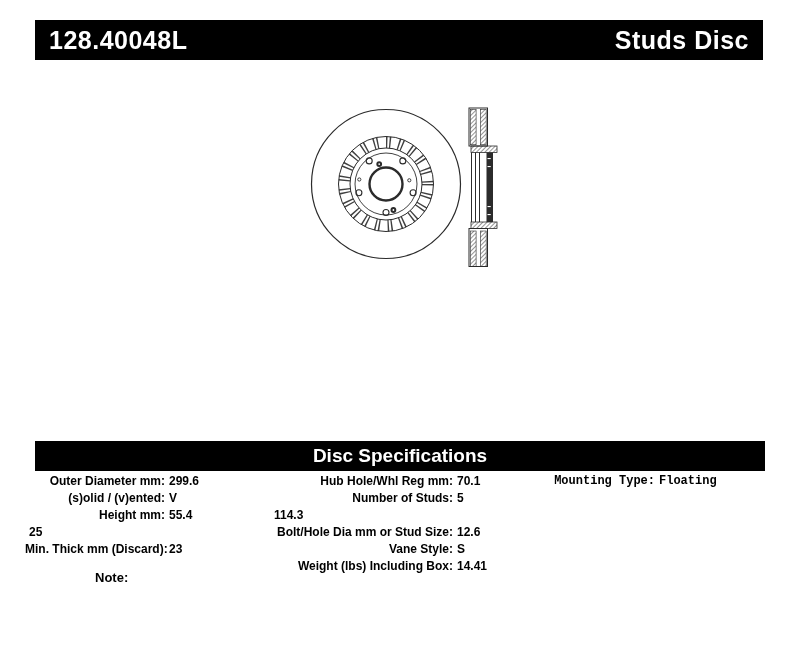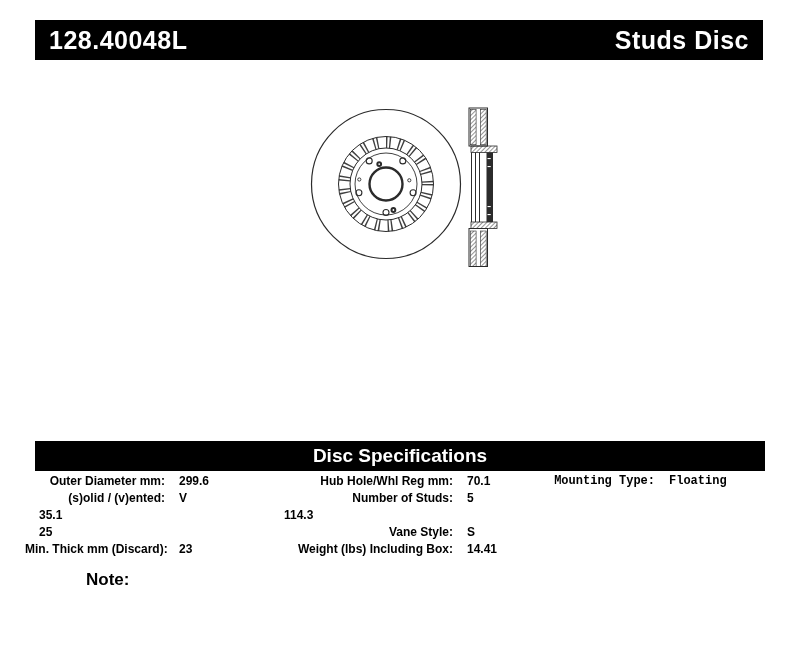--- a/index.html
+++ b/index.html
@@ -23,22 +23,22 @@
   .drawing{position:absolute;left:295px;top:95px;width:215px;height:180px;}
   .spec-col{position:absolute;top:473px;font-size:12px;font-weight:bold;line-height:17px;}
   .col-left{left:25px;}
   .col-mid{left:270px;}
   .col-right{left:540px;font-family:Liberation Mono, monospace;}
   .spec-row{display:flex;white-space:nowrap;}
   .spec-label{display:inline-block;text-align:right;}
   .col-left  .spec-label{width:140px;}
   .col-mid   .spec-label{width:183px;}
   .col-right .spec-label{width:115px;}
-  .spec-value{margin-left:14px;}
-  .note{position:absolute;left:86px;top:570px;font-size:17px;font-weight:bold;}
+  .spec-value{margin-left:4px;}
+  .note{position:absolute;left:95px;top:570px;font-size:13px;font-weight:bold;}
 </style>
 </head>
 <body>
 
 <div class="page">
 
   <div class="bar header-bar">
     <span>128.40048L</span>
     <span>Studs Disc</span>
   </div>
@@ -110,21 +110,22 @@
   <div class="spec-col col-left">
     <div class="spec-row">
       <span class="spec-label">Outer Diameter mm:</span>
       <span class="spec-value">299.6</span>
     </div>
     <div class="spec-row">
       <span class="spec-label">(s)olid / (v)ented:</span>
       <span class="spec-value">V</span>
     </div>
     <div class="spec-row">
-      <span class="spec-value">35.1</span>
+      <span class="spec-label">Height mm:</span>
+      <span class="spec-value">55.4</span>
     </div>
     <div class="spec-row">
       <span class="spec-value">25</span>
     </div>
     <div class="spec-row">
       <span class="spec-label">Min. Thick mm (Discard):</span>
       <span class="spec-value">23</span>
     </div>
   </div>
 
@@ -134,20 +135,24 @@
       <span class="spec-value">70.1</span>
     </div>
     <div class="spec-row">
       <span class="spec-label">Number of Studs:</span>
       <span class="spec-value">5</span>
     </div>
     <div class="spec-row">
       <span class="spec-value">114.3</span>
     </div>
     <div class="spec-row">
+      <span class="spec-label">Bolt/Hole Dia mm or Stud Size:</span>
+      <span class="spec-value">12.6</span>
+    </div>
+    <div class="spec-row">
       <span class="spec-label">Vane Style:</span>
       <span class="spec-value">S</span>
     </div>
     <div class="spec-row">
       <span class="spec-label">Weight (lbs) Including Box:</span>
       <span class="spec-value">14.41</span>
     </div>
   </div>
 
   <div class="spec-col col-right">

